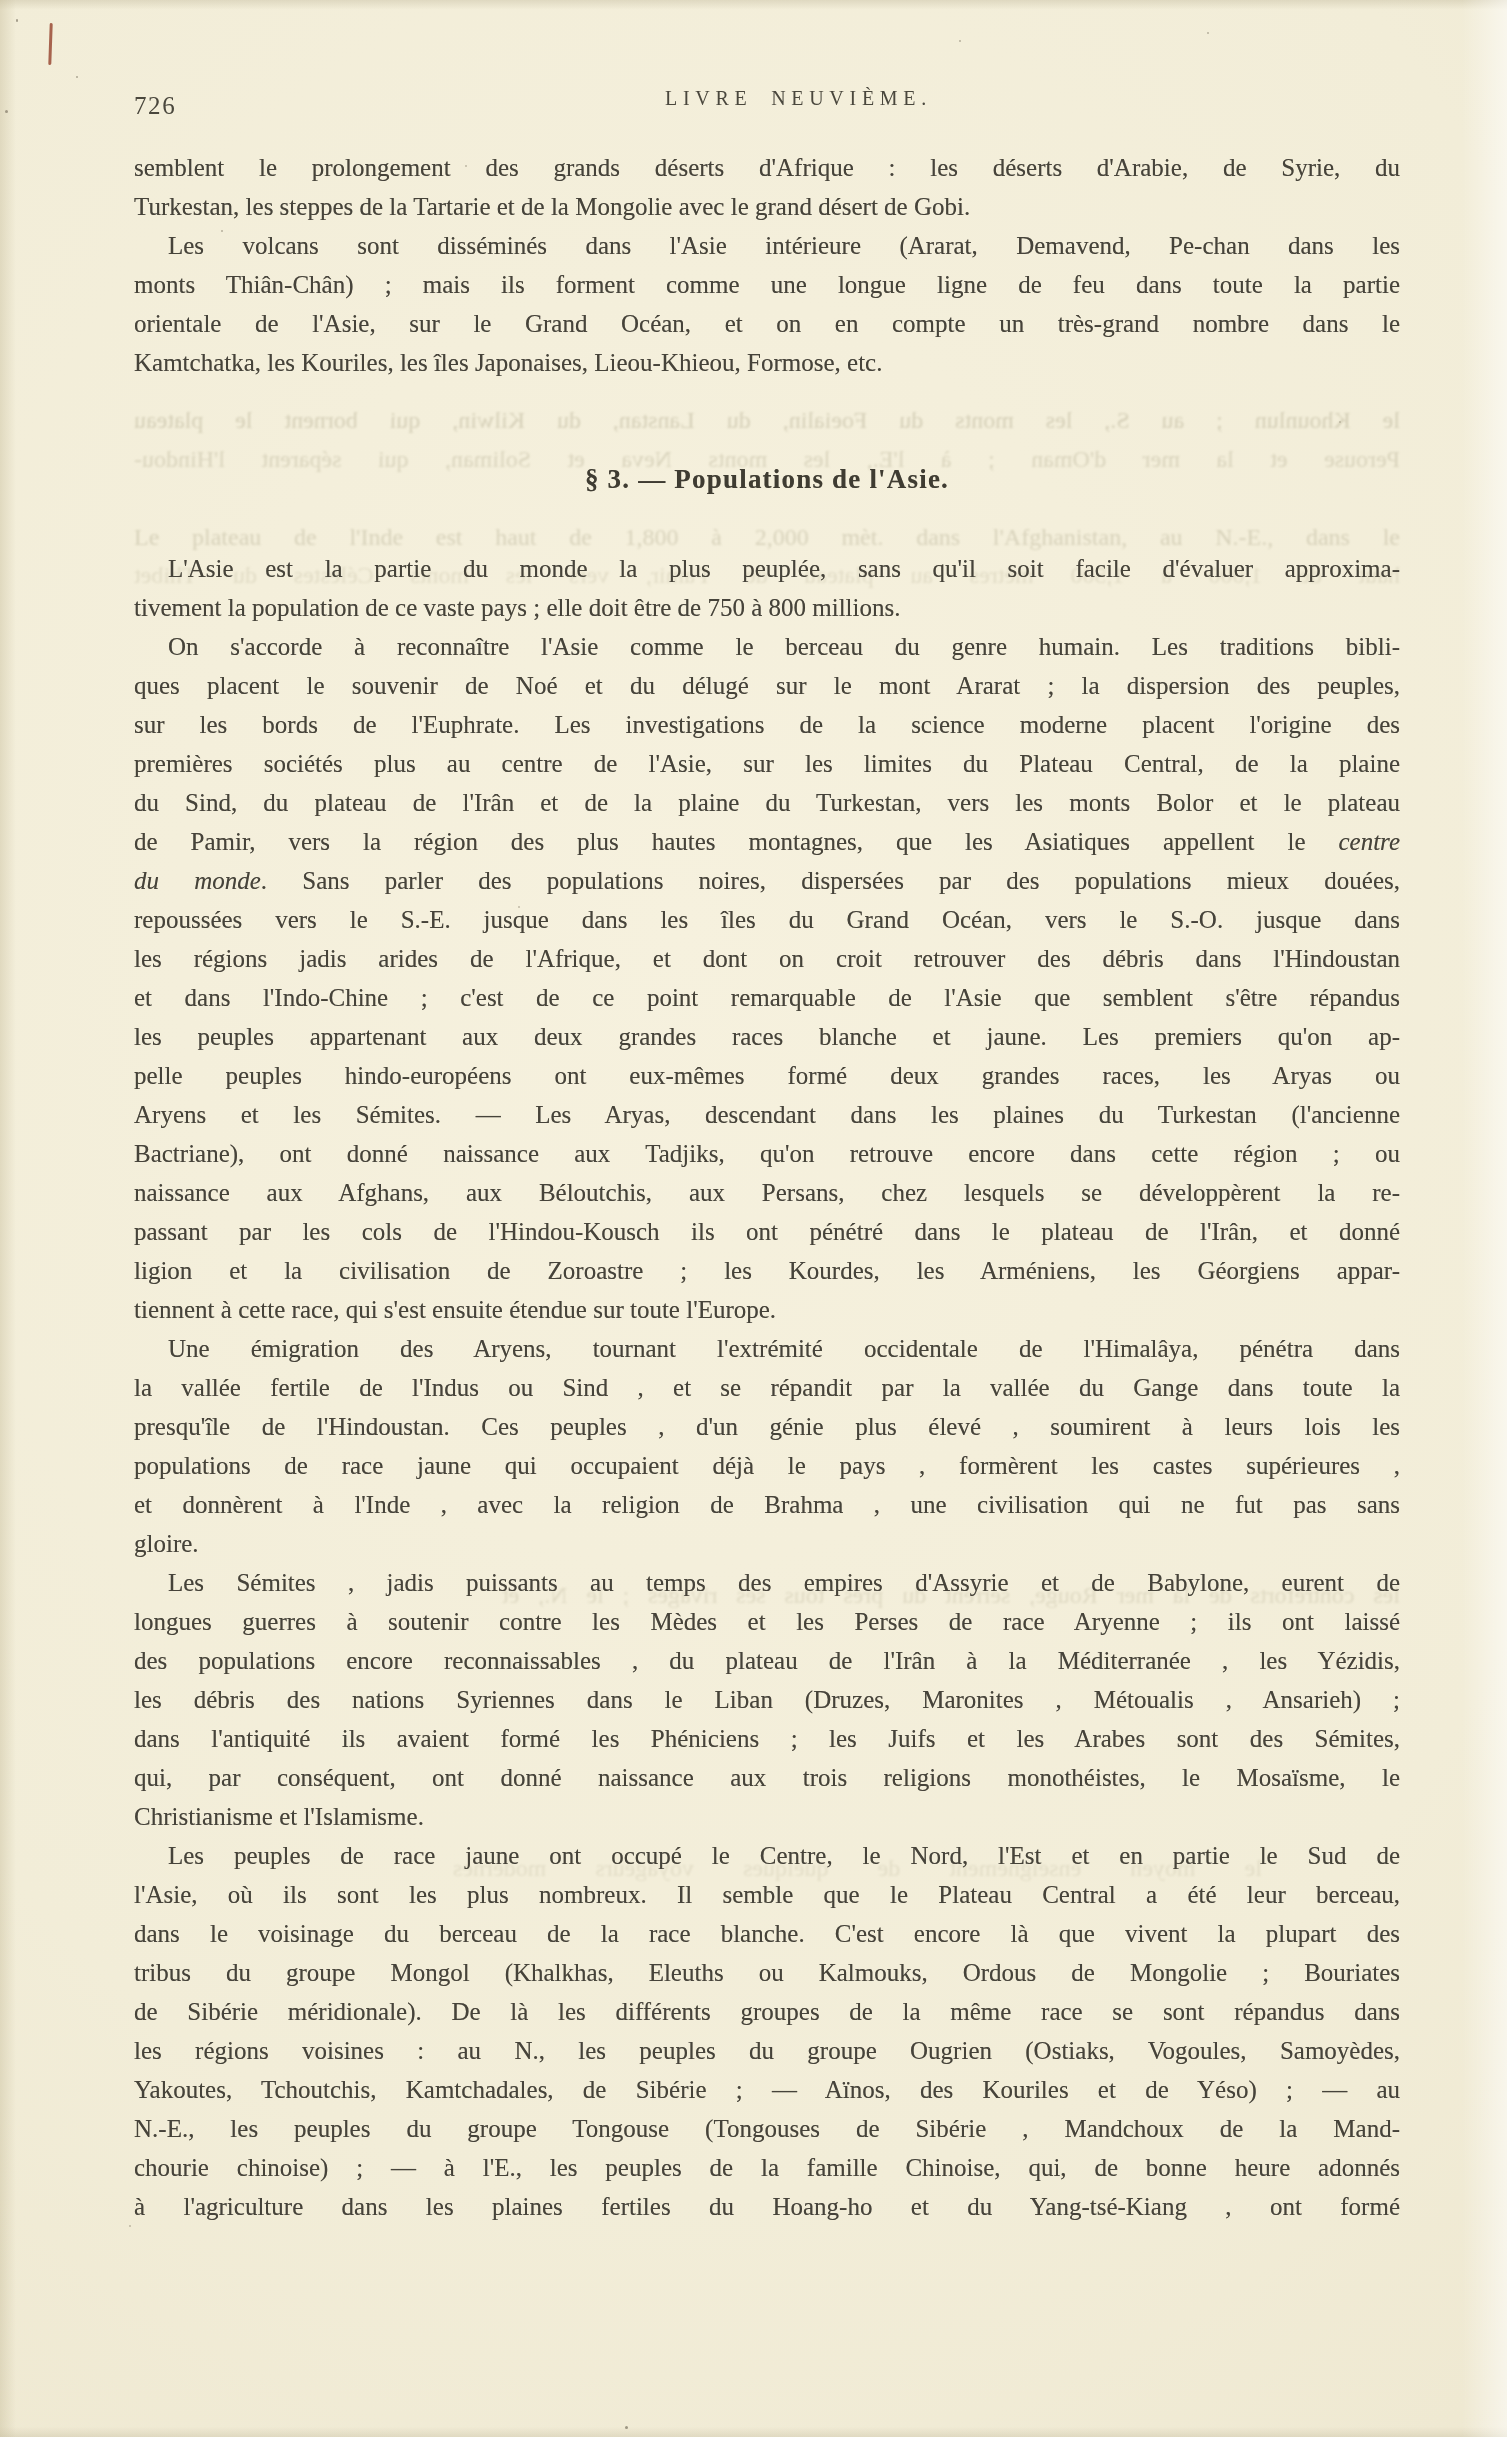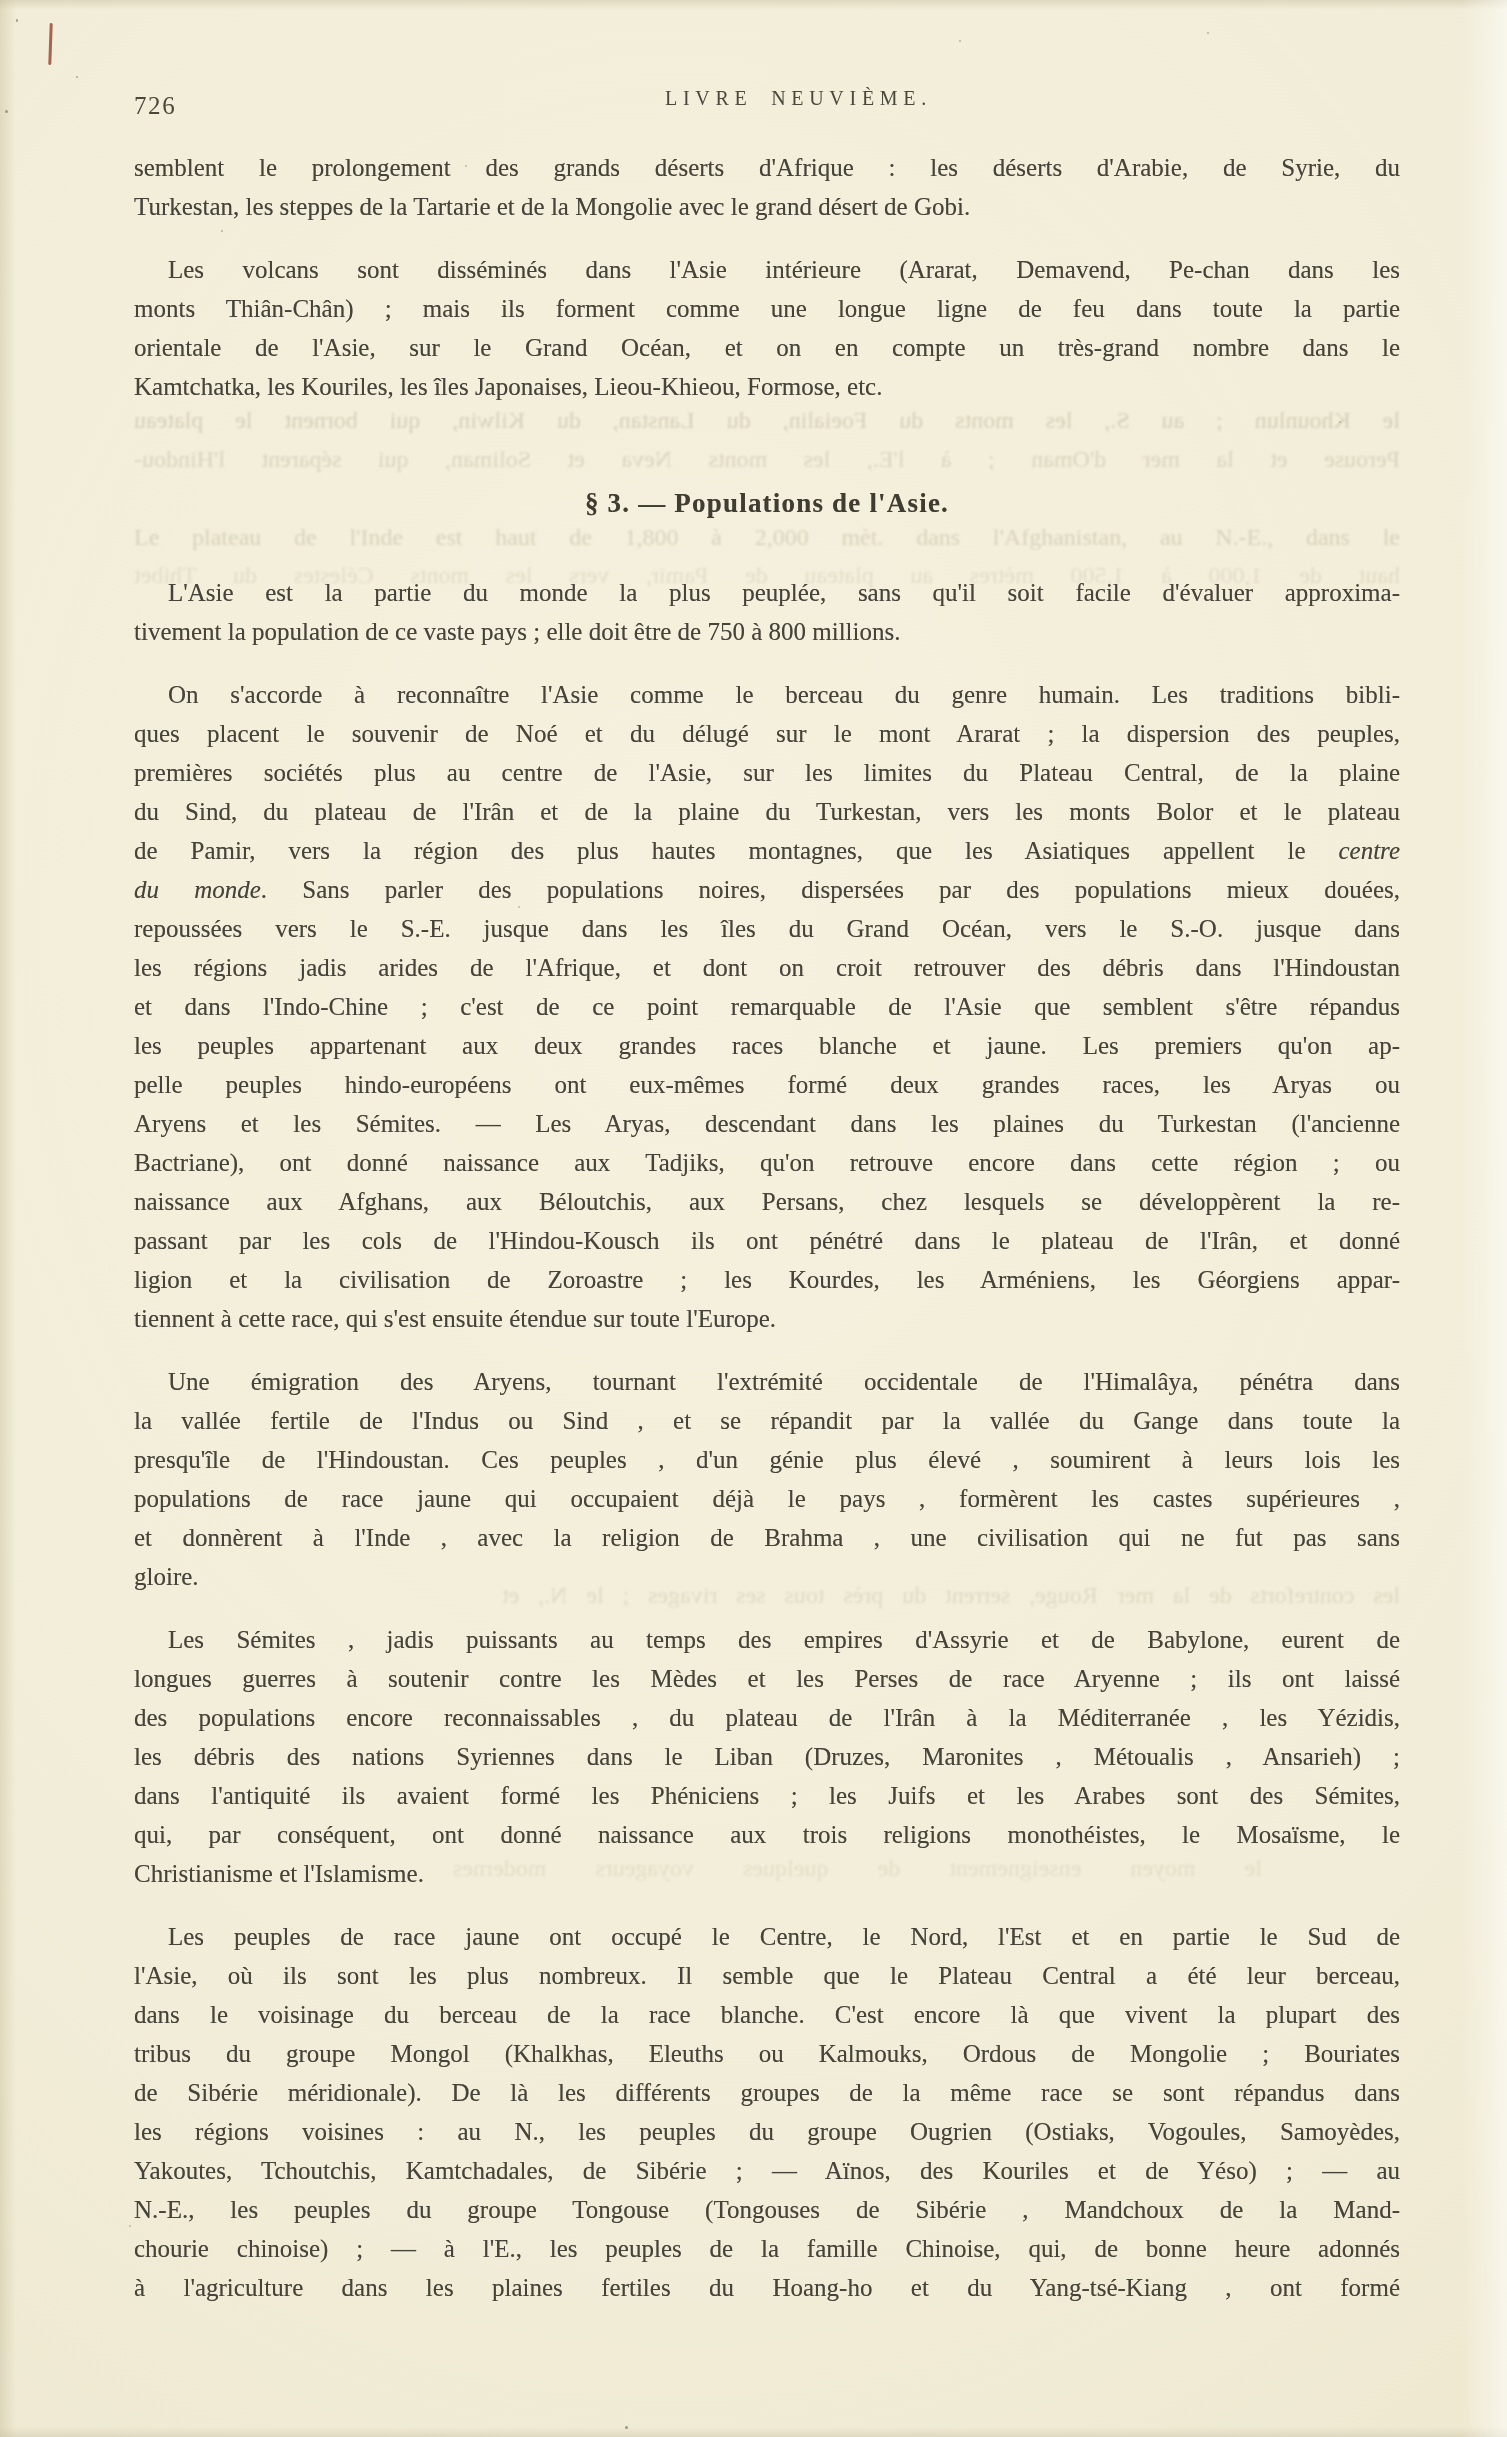--- a/index.html
+++ b/index.html
@@ -44,21 +44,21 @@
   }
   .ghost.mirrored { transform: scaleX(-1); }
 
   
   .text-column {
     position: absolute; left: 134px; top: 148px; width: 1266px;
     font-size: 25px; line-height: 39px;
     text-shadow: 0 0 0.6px rgba(70,67,58,0.45);
   }
   .paragraph { margin: 0; }
-  .paragraph + .paragraph { margin-top: 24px; }
+  .paragraph + .paragraph { margin-top: 0; }
   .line { text-align: justify; text-align-last: justify; min-height: 39px; }
   .line.last { text-align-last: left; }
   .line.indent { text-indent: 34px; }
   .section-heading {
     margin: 78px 0 50px 0;
     text-align: center;
     font-weight: bold;
     font-size: 27px; line-height: 39px;
     letter-spacing: 1.2px;
     color: #3f3c32;
@@ -117,20 +117,21 @@
         <div class="line last">Kamtchatka, les Kouriles, les îles Japonaises, Lieou-Khieou, Formose, etc.</div>
       </div>
       <div class="section-heading">§ 3. — Populations de l'Asie.</div>
       <div class="paragraph">
         <div class="line indent">L'Asie est la partie du monde la plus peuplée, sans qu'il soit facile d'évaluer approxima-</div>
         <div class="line last">tivement la population de ce vaste pays ; elle doit être de 750 à 800 millions.</div>
       </div>
       <div class="paragraph">
         <div class="line indent">On s'accorde à reconnaître l'Asie comme le berceau du genre humain. Les traditions bibli-</div>
         <div class="line">ques placent le souvenir de Noé et du délugé sur le mont Ararat ; la dispersion des peuples,</div>
+        <div class="line">sur les bords de l'Euphrate. Les investigations de la science moderne placent l'origine des</div>
         <div class="line">premières sociétés plus au centre de l'Asie, sur les limites du Plateau Central, de la plaine</div>
         <div class="line">du Sind, du plateau de l'Irân et de la plaine du Turkestan, vers les monts Bolor et le plateau</div>
         <div class="line">de Pamir, vers la région des plus hautes montagnes, que les Asiatiques appellent le <i>centre</i></div>
         <div class="line"><i>du monde</i>. Sans parler des populations noires, dispersées par des populations mieux douées,</div>
         <div class="line">repoussées vers le S.-E. jusque dans les îles du Grand Océan, vers le S.-O. jusque dans</div>
         <div class="line">les régions jadis arides de l'Afrique, et dont on croit retrouver des débris dans l'Hindoustan</div>
         <div class="line">et dans l'Indo-Chine ; c'est de ce point remarquable de l'Asie que semblent s'être répandus</div>
         <div class="line">les peuples appartenant aux deux grandes races blanche et jaune. Les premiers qu'on ap-</div>
         <div class="line">pelle peuples hindo-européens ont eux-mêmes formé deux grandes races, les Aryas ou</div>
         <div class="line">Aryens et les Sémites. — Les Aryas, descendant dans les plaines du Turkestan (l'ancienne</div>

